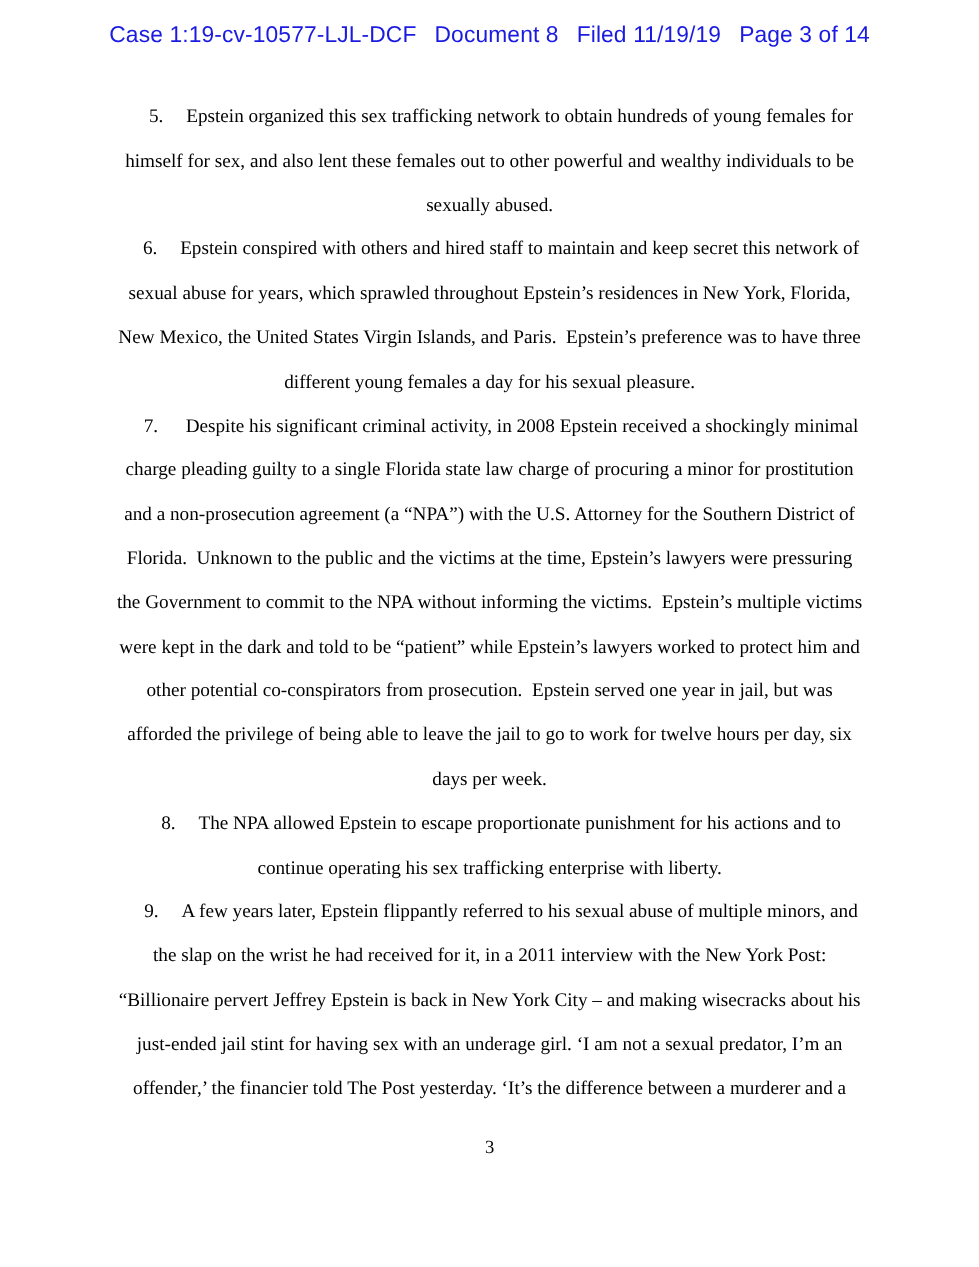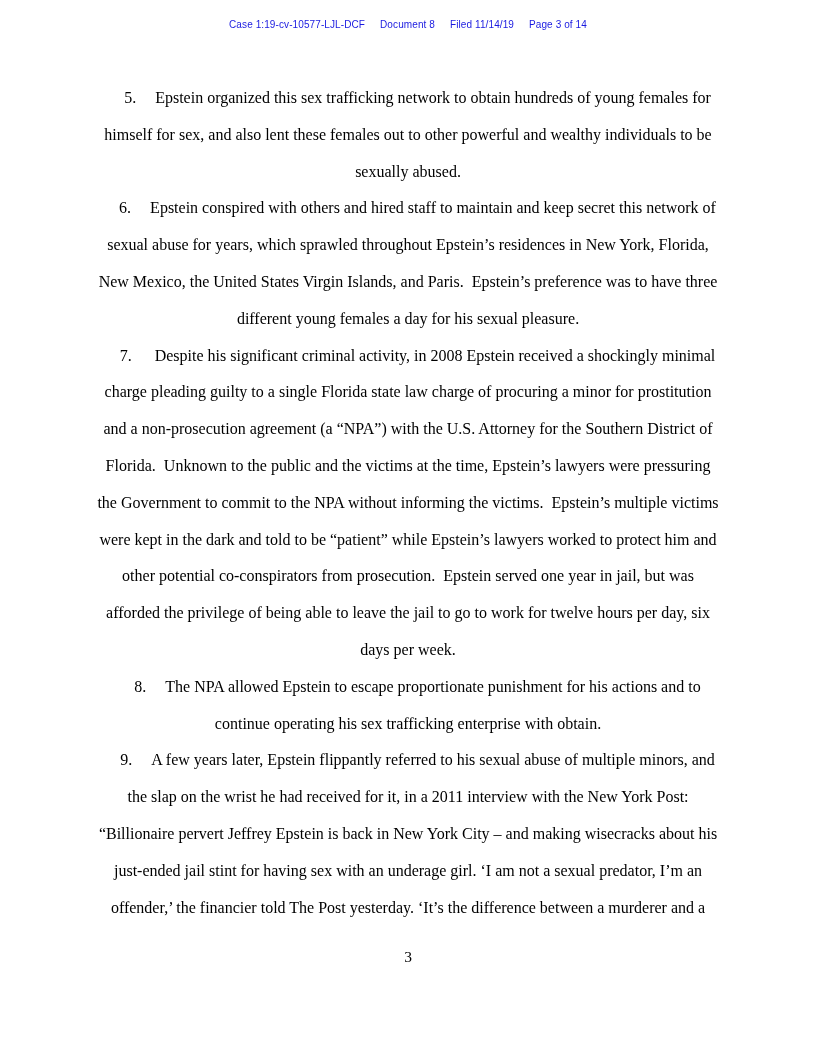--- a/index.html
+++ b/index.html
@@ -18,21 +18,21 @@
   }
   .case-header {
     position: absolute;
     top: 19px;
     left: 0;
     right: 0;
     display: flex;
     justify-content: center;
     gap: 15px;
     font-family: "Liberation Sans", sans-serif;
-    font-size: 10px;
+    font-size: 19px;
     letter-spacing: 0.1px;
     color: #1a1ae0;
     white-space: nowrap;
   }
   .doc-body {
     position: absolute;
     top: 80px;
     left: 96px;
     width: 624px;
     font-size: 16px;
@@ -61,36 +61,36 @@
   }
 </style>
 </head>
 <body>
 
 <div class="page">
 
   <div class="case-header">
     <span>Case 1:19-cv-10577-LJL-DCF</span>
     <span>Document 8</span>
-    <span>Filed 11/14/19</span>
+    <span>Filed 11/19/19</span>
     <span>Page 3 of 14</span>
   </div>
 
   <div class="doc-body">
     <p>
       <span class="para-num">5.</span><span class="para-text">Epstein organized this sex trafficking network to obtain hundreds of young females for himself for sex, and also lent these females out to other powerful and wealthy individuals to be sexually abused.</span>
     </p>
     <p>
       <span class="para-num">6.</span><span class="para-text">Epstein conspired with others and hired staff to maintain and keep secret this network of sexual abuse for years, which sprawled throughout Epstein’s residences in New York, Florida, New Mexico, the United States Virgin Islands, and Paris.  Epstein’s preference was to have three different young females a day for his sexual pleasure.</span>
     </p>
     <p>
       <span class="para-num">7.</span><span class="para-text"> Despite his significant criminal activity, in 2008 Epstein received a shockingly minimal charge pleading guilty to a single Florida state law charge of procuring a minor for prostitution and a non-prosecution agreement (a “NPA”) with the U.S. Attorney for the Southern District of Florida.  Unknown to the public and the victims at the time, Epstein’s lawyers were pressuring the Government to commit to the NPA without informing the victims.  Epstein’s multiple victims were kept in the dark and told to be “patient” while Epstein’s lawyers worked to protect him and other potential co-conspirators from prosecution.  Epstein served one year in jail, but was afforded the privilege of being able to leave the jail to go to work for twelve hours per day, six days per week.</span>
     </p>
     <p>
-      <span class="para-num">8.</span><span class="para-text">The NPA allowed Epstein to escape proportionate punishment for his actions and to continue operating his sex trafficking enterprise with obtain.</span>
+      <span class="para-num">8.</span><span class="para-text">The NPA allowed Epstein to escape proportionate punishment for his actions and to continue operating his sex trafficking enterprise with liberty.</span>
     </p>
     <p>
       <span class="para-num">9.</span><span class="para-text">A few years later, Epstein flippantly referred to his sexual abuse of multiple minors, and the slap on the wrist he had received for it, in a 2011 interview with the New York Post: “Billionaire pervert Jeffrey Epstein is back in New York City – and making wisecracks about his just-ended jail stint for having sex with an underage girl. ‘I am not a sexual predator, I’m an offender,’ the financier told The Post yesterday. ‘It’s the difference between a murderer and a</span>
     </p>
   </div>
 
   <div class="page-footer">
     <span>3</span>
   </div>
 

